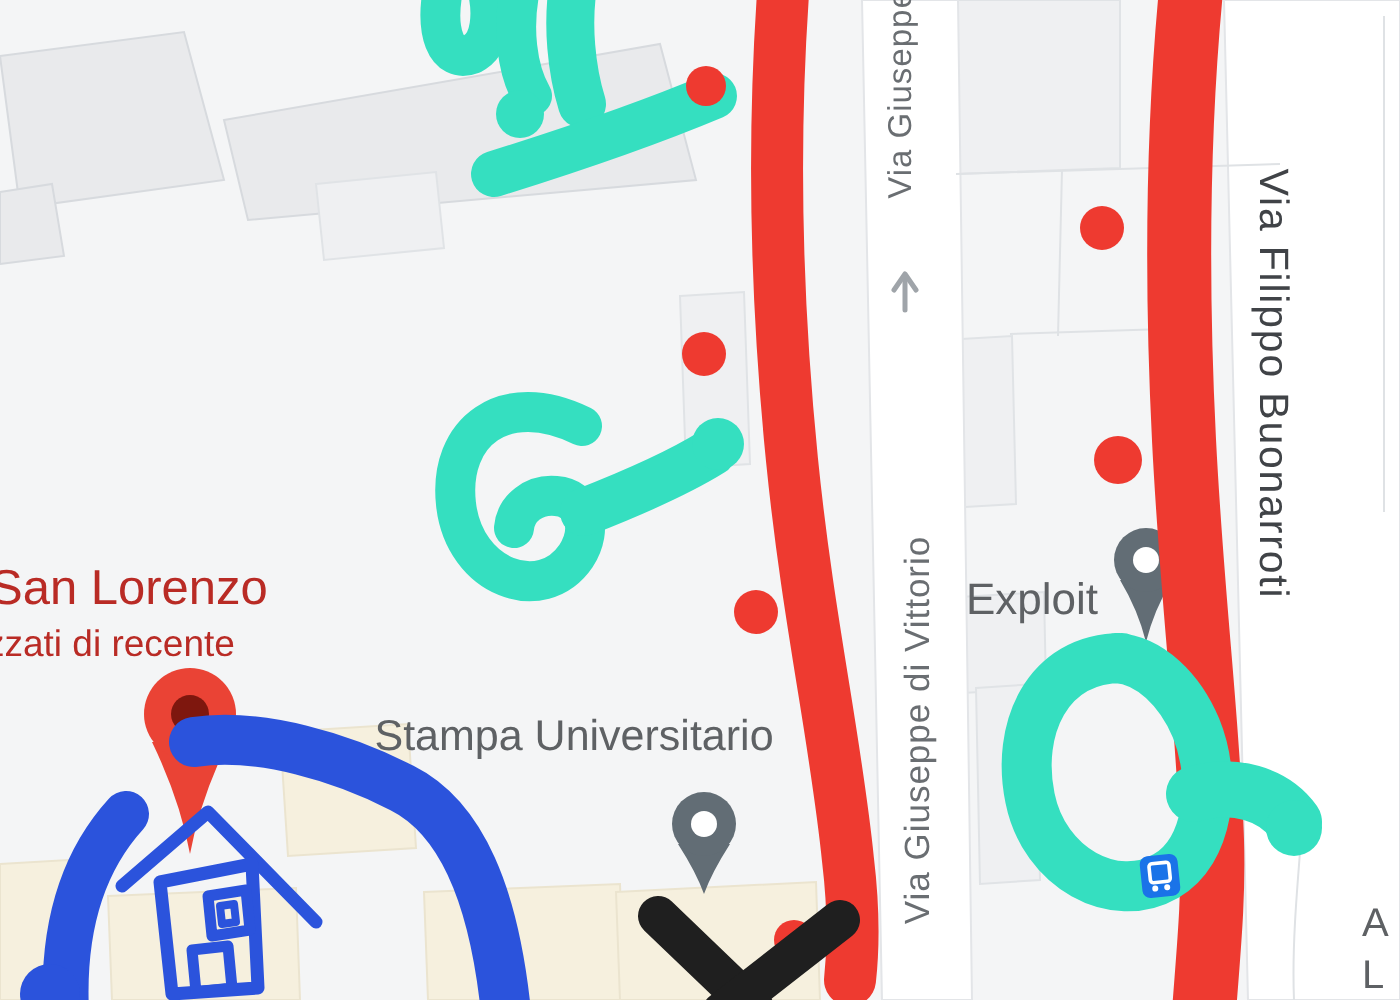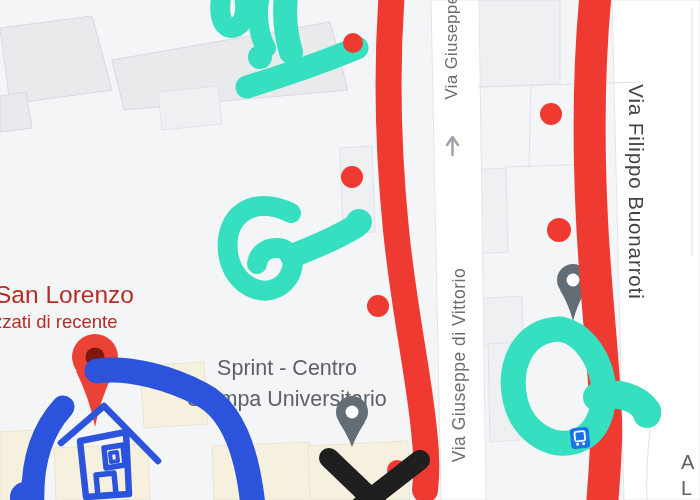--- a/index.html
+++ b/index.html
@@ -95,23 +95,23 @@
     </g>
   </svg>
 
   <div class="rot-label street-top">Via Giuseppe</div>
   <div class="rot-label street-center">Via Giuseppe di Vittorio</div>
   <div class="rot-label cw street-right">Via Filippo Buonarroti</div>
 
   <div class="poi san-lorenzo-title">San Lorenzo</div>
   <div class="poi san-lorenzo-sub">zzati di recente</div>
   <div class="poi sprint">
-    <div>Sprint - Centro</div>
     <div>Stampa Universitario</div>
   </div>
+  <div class="poi exploit">Exploit</div>
   <div class="poi edge-frag">
     <div>A</div>
     <div>L</div>
   </div>
 
   <svg class="layer" viewBox="0 0 700 500">
     <g>
       <path d="M 76,371 Q 90,400 95,427 Q 100,400 114,371 Z" fill="var(--pin_red)"></path>
       <circle cx="95" cy="357" r="23" fill="var(--pin_red)"></circle>
       <circle cx="95" cy="357" r="9.5" fill="var(--pin_red_inner)"></circle>

